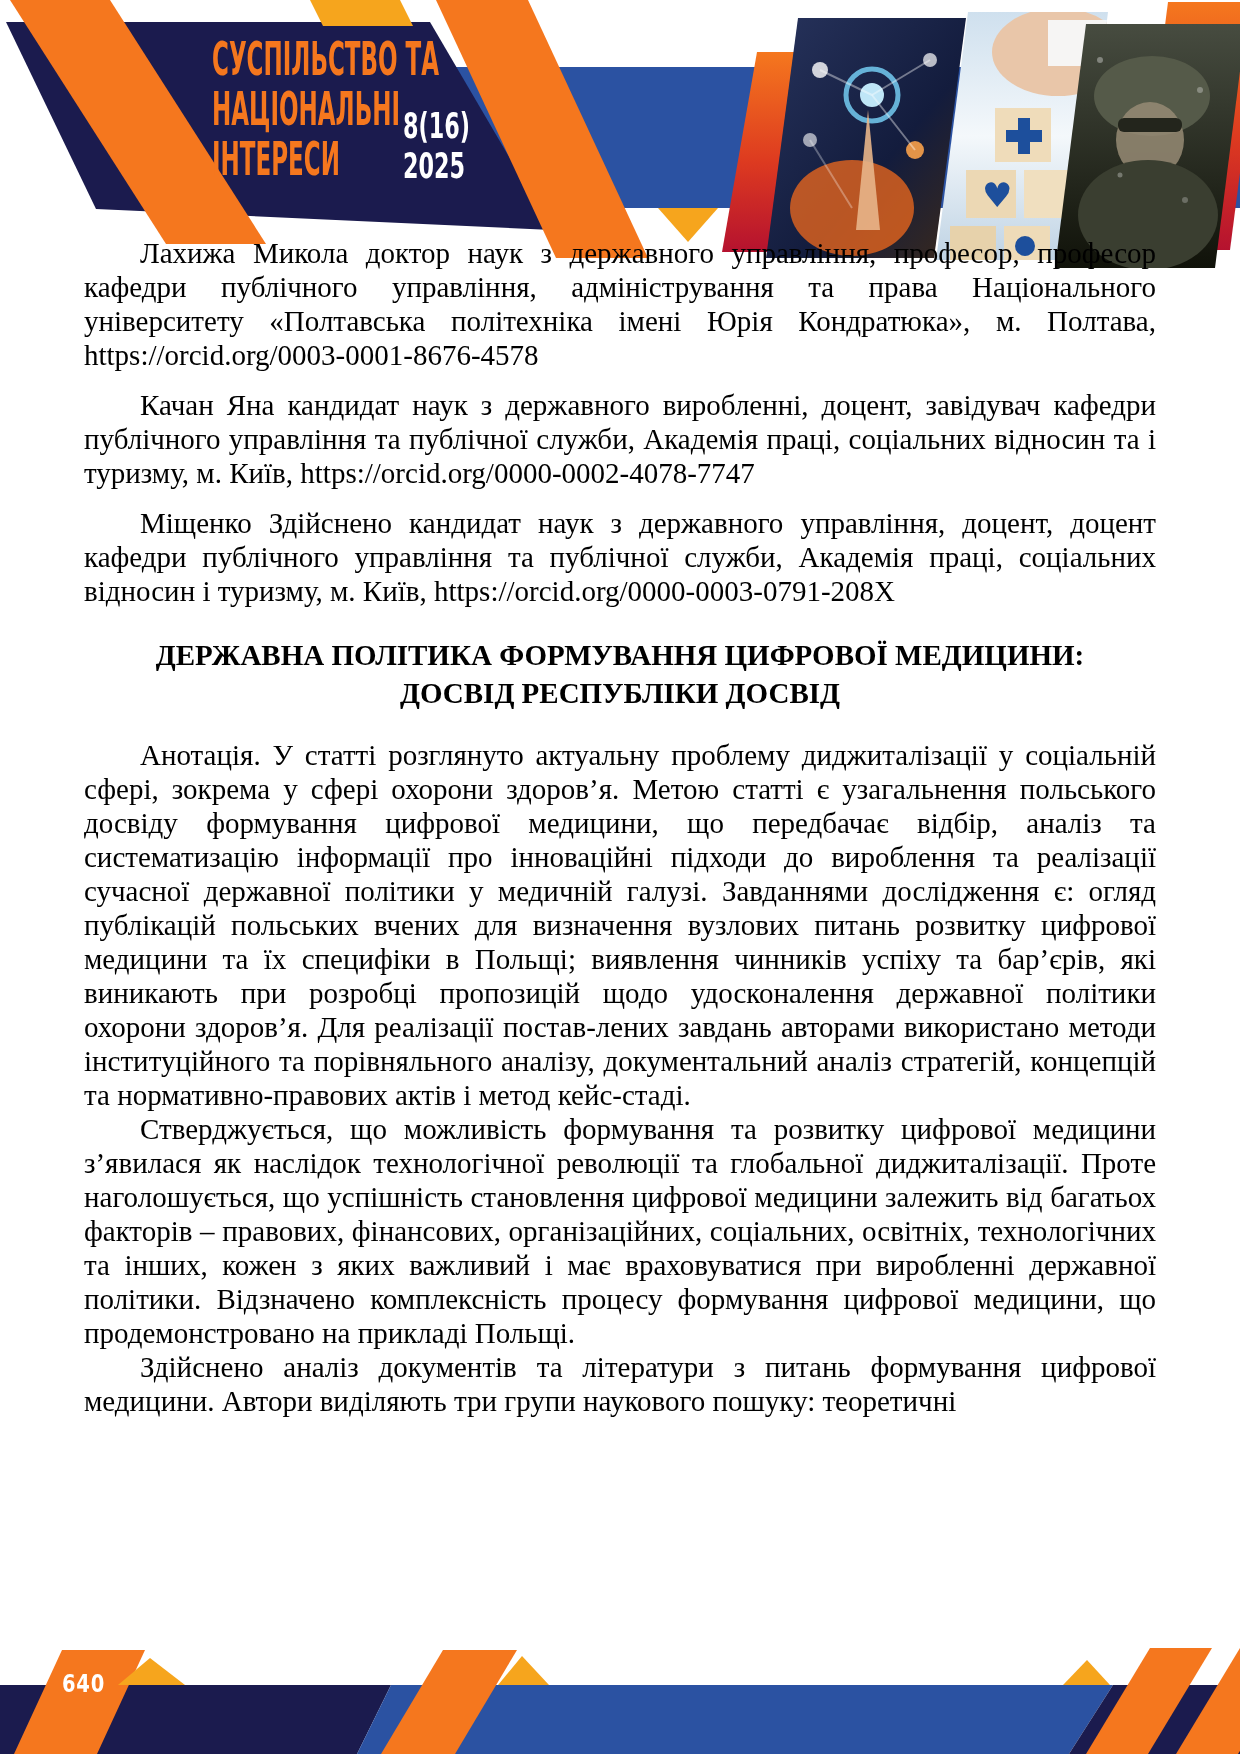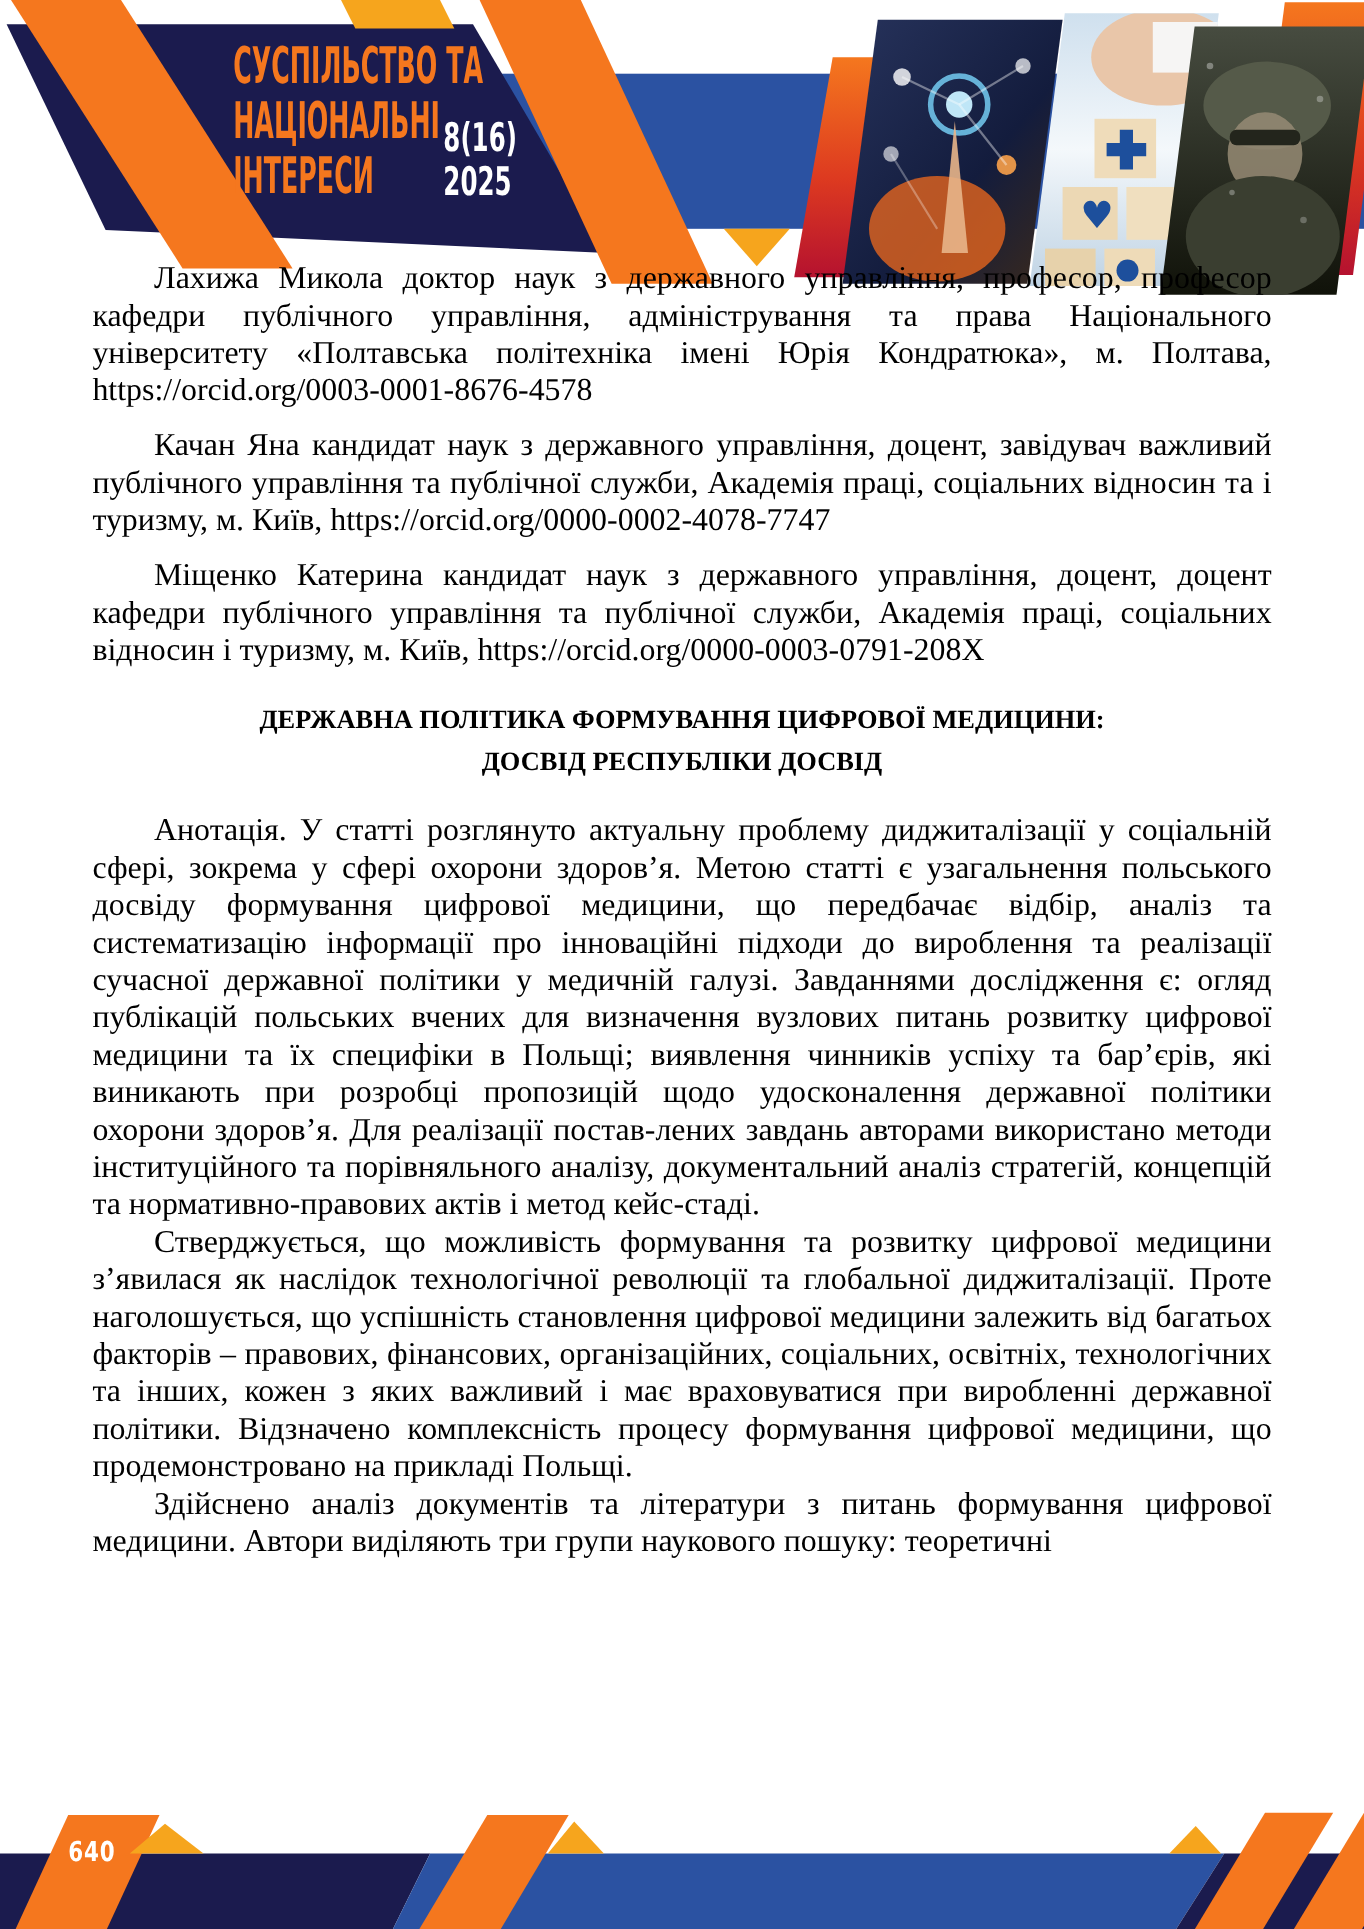--- a/index.html
+++ b/index.html
@@ -26,21 +26,21 @@
     position:absolute;left:84px;top:236px;width:1072px;z-index:3;
     font-size:29px;line-height:34px;text-align:justify;
   }
   .content p{margin:0;text-indent:56px;}
   .udc,.doi{font-style:italic;}
   .doi{margin-top:48px;}
   .author{margin-top:46px;}
   .author + .author{margin-top:16px;}
   .art-title{
     margin:28px 0 26px 0;text-align:center;font-weight:bold;
-    font-size:24px;line-height:38px;font-style:normal;
+    font-size:29px;line-height:38px;font-style:normal;
   }
   .art-title span{display:block;}
   b{font-weight:normal;}
   
   .footer-art{position:absolute;left:0;top:1634px;z-index:4;}
   .page-num{
     position:absolute;left:62px;top:1669px;z-index:6;color:#ffffff;
     font-family:"DejaVu Sans", sans-serif;font-weight:bold;font-size:25px;
     transform:scaleX(.78);transform-origin:left top;letter-spacing:1px;
   }
@@ -144,23 +144,23 @@
 </div>
 <div class="issue-block">
   <div>8(16)</div>
   <div>2025</div>
 </div>
 
 <div class="content">
 
   <p class="author"><b>Лахижа Микола</b><span> доктор наук з державного управління, професор, професор кафедри публічного управління, адміністрування та права Національного університету «Полтавська політехніка імені Юрія Кондратюка», м. Полтава, </span><span>https://orcid.org/0003-0001-8676-4578</span></p>
 
-  <p class="author"><b>Качан Яна</b><span> кандидат наук з державного управління, доцент, завідувач важливий публічного управління та публічної служби, Академія праці, соціальних відносин та і туризму, м. Київ, </span><span>https://orcid.org/0000-0002-4078-7747</span></p>
+  <p class="author"><b>Качан Яна</b><span> кандидат наук з державного виробленні, доцент, завідувач кафедри публічного управління та публічної служби, Академія праці, соціальних відносин та і туризму, м. Київ, </span><span>https://orcid.org/0000-0002-4078-7747</span></p>
 
-  <p class="author"><b>Міщенко Катерина</b><span> кандидат наук з державного управління, доцент, доцент кафедри публічного управління та публічної служби, Академія праці, соціальних відносин і туризму, м. Київ, </span><span>https://orcid.org/0000-0003-0791-208X</span></p>
+  <p class="author"><b>Міщенко Здійснено</b><span> кандидат наук з державного управління, доцент, доцент кафедри публічного управління та публічної служби, Академія праці, соціальних відносин і туризму, м. Київ, </span><span>https://orcid.org/0000-0003-0791-208X</span></p>
 
   <h1 class="art-title">
     <span>ДЕРЖАВНА ПОЛІТИКА ФОРМУВАННЯ ЦИФРОВОЇ МЕДИЦИНИ:</span>
     <span>ДОСВІД РЕСПУБЛІКИ ДОСВІД</span>
   </h1>
 
   <p><b>Анотація.</b> <span>У статті розглянуто актуальну проблему диджиталізації у соціальній сфері, зокрема у сфері охорони здоров’я.  Метою статті є узагальнення польського досвіду формування цифрової медицини, що передбачає відбір, аналіз та систематизацію інформації про інноваційні підходи до вироблення та реалізації сучасної державної політики у медичній галузі. Завданнями дослідження є: огляд публікацій польських вчених для визначення вузлових питань розвитку цифрової медицини та їх специфіки в Польщі; виявлення чинників успіху та бар’єрів, які виникають при розробці пропозицій щодо удосконалення державної політики охорони здоров’я. Для реалізації постав-лених завдань авторами використано методи інституційного та порівняльного аналізу, документальний аналіз стратегій, концепцій та нормативно-правових актів і метод кейс-стаді.</span></p>
   <p><span>Стверджується, що  можливість формування та розвитку цифрової медицини з’явилася як наслідок технологічної революції та глобальної диджиталізації. Проте наголошується, що успішність становлення цифрової медицини залежить від багатьох факторів – правових, фінансових, організаційних, соціальних, освітніх, технологічних та інших, кожен з яких важливий і має враховуватися при виробленні державної політики.  Відзначено комплексність процесу формування цифрової медицини, що продемонстровано на прикладі Польщі.</span></p>
   <p><span>Здійснено аналіз документів та літератури з питань формування цифрової медицини. Автори виділяють три групи наукового пошуку: теоретичні</span></p>
 </div>

